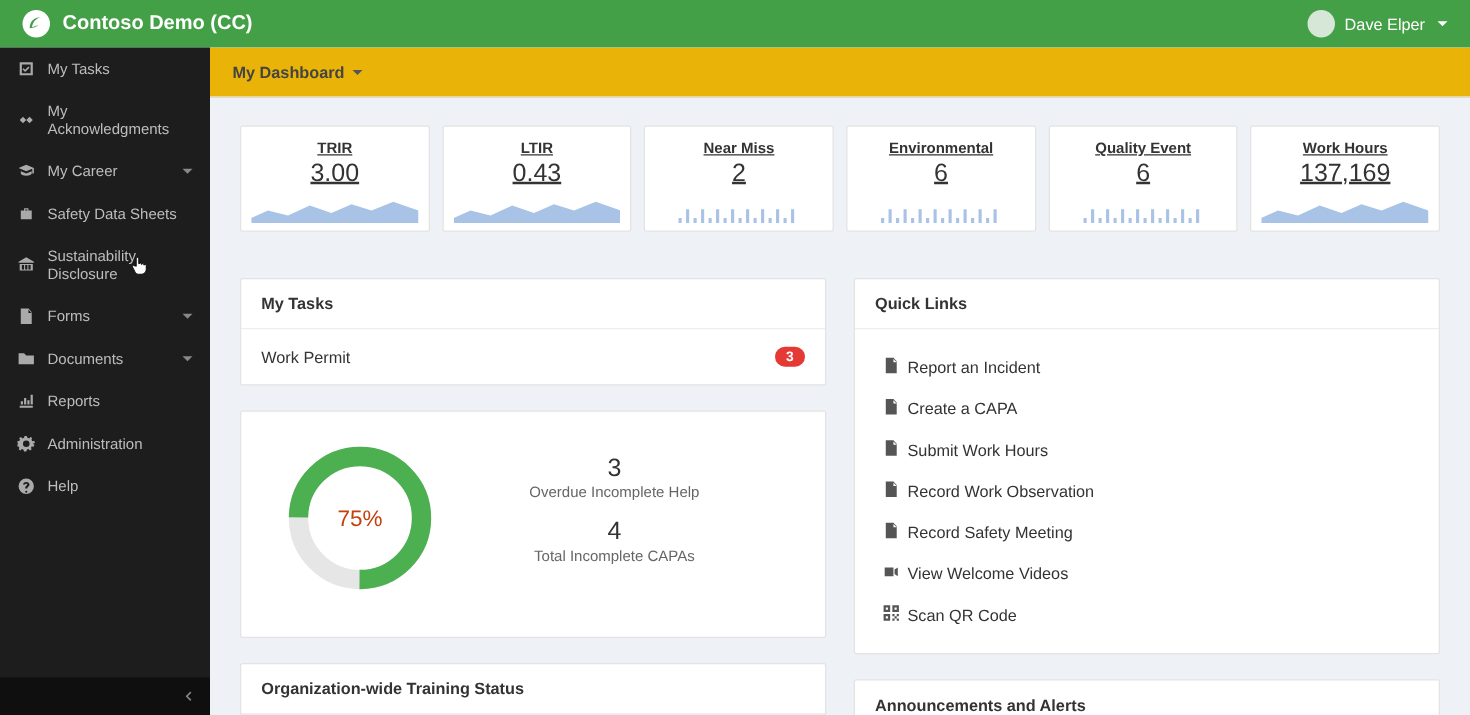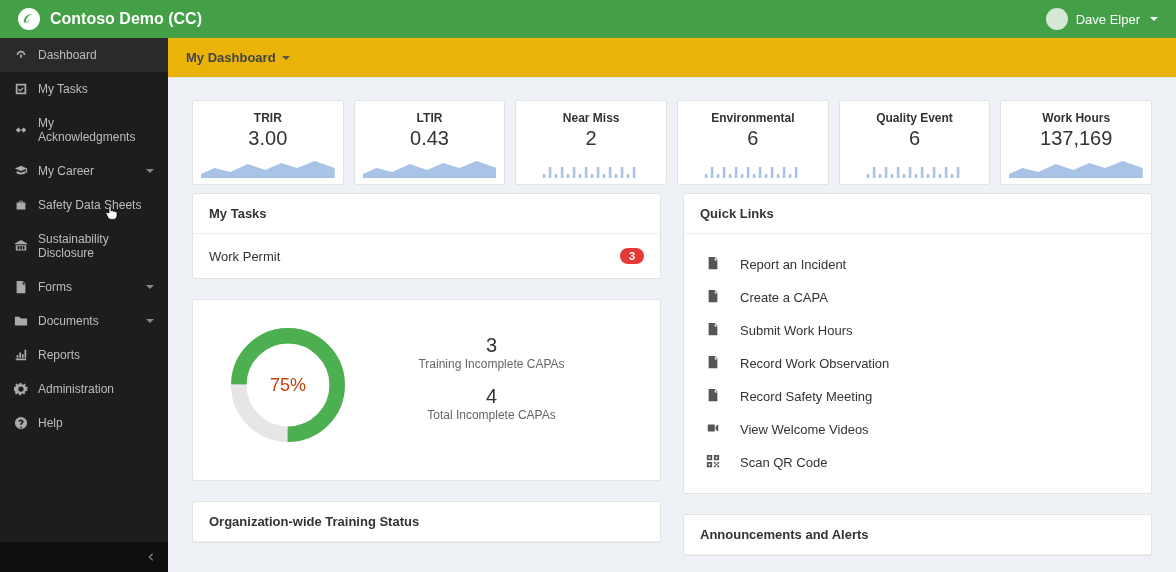--- a/index.html
+++ b/index.html
@@ -22,41 +22,41 @@
   .sidebar .expand { margin-left: auto; border-left: 4px solid transparent; border-right: 4px solid transparent; border-top: 4px solid #888; }
   .sidebar .icon { width: 14px; height: 14px; display: inline-flex; align-items: center; justify-content: center; }
   .sidebar .icon svg { width: 14px; height: 14px; fill: #aaa; }
   .sidebar-footer { position: absolute; left: 0; right: 0; bottom: 0; height: 30px; background: #0f0f0f; display: flex; align-items: center; justify-content: flex-end; padding-right: 12px; }
   .sidebar-footer svg { width: 10px; height: 10px; fill: #888; }
   
   .main { flex: 1; display: flex; flex-direction: column; overflow: hidden; }
   .subheader { background: #eab308; border-bottom: 1px solid #e3e3e3; padding: 12px 18px; font-size: 13px; font-weight: 600; color: #444; display: flex; align-items: center; gap: 6px; }
   .subheader .caret-dark { border-left: 4px solid transparent; border-right: 4px solid transparent; border-top: 4px solid #555; }
   .content { padding: 22px 24px; overflow-y: auto; }
-  .kpi-row { display: flex; gap: 10px; margin-bottom: 8px; }
+  .kpi-row { display: flex; gap: 10px; margin-bottom: 37px; text-decoration: underline; }
   .kpi { flex: 1; background: #fff; border: 1px solid #e3e3e3; border-radius: 2px; padding: 10px 0 6px; text-align: center; }
   .kpi-label { font-size: 12px; font-weight: 600; color: #333; }
   .kpi-value { font-size: 20px; color: #333; margin-top: 2px; }
   .kpi-spark { height: 24px; margin: 4px 8px 0; }
   .grid2 { display: flex; gap: 22px; }
   .col-left { flex: 1; display: flex; flex-direction: column; gap: 20px; }
   .col-right { flex: 1; display: flex; flex-direction: column; gap: 20px; }
   .panel { background: #fff; border: 1px solid #e3e3e3; border-radius: 2px; }
   .panel-h { padding: 12px 16px; font-size: 13px; font-weight: 600; border-bottom: 1px solid #eee; }
   .panel-b { padding: 14px 16px; }
   .task-row { display: flex; align-items: center; font-size: 13px; }
   .badge-red { margin-left: auto; background: #e53935; color: #fff; font-size: 11px; padding: 2px 9px; border-radius: 10px; font-weight: 600; }
   .capa-body { display: flex; align-items: center; padding: 20px 30px 30px; }
   .donut { width: 130px; height: 130px; position: relative; }
   .donut-center { position: absolute; inset: 0; display: flex; align-items: center; justify-content: center; font-size: 18px; font-weight: 500; color: #c2410c; }
   .capa-stats { flex: 1; text-align: center; }
   .capa-num { font-size: 20px; color: #333; }
   .capa-lbl { font-size: 12px; color: #666; margin-bottom: 14px; }
   .ql-list { list-style: none; }
-  .ql-list li { display: flex; align-items: center; gap: 18px; padding: 8px 4px; font-size: 13px; color: #333; cursor: pointer; }
+  .ql-list li { display: flex; align-items: center; gap: 4px; padding: 8px 4px; font-size: 13px; color: #333; cursor: pointer; }
   .ql-list .qicon { width: 18px; text-align: center; }
   .ql-list .qicon svg { width: 14px; height: 14px; fill: #555; }
   .cursor-hand { position: absolute; left: 270px; top: 243px; width: 14px; height: 16px; pointer-events: none; }
   .cursor-hand svg { width: 14px; height: 16px; }
 </style>
 </head>
 <body>
 
 <svg width="0" height="0" style="position:absolute">
   <defs>
@@ -124,28 +124,20 @@
   <div class="topbar-right">
     <div class="avatar"></div>
     <span class="user-name">Dave Elper</span>
     <span class="caret"></span>
   </div>
 </div>
 
 <div class="body">
   <nav class="sidebar">
     <ul id="sidebar-list">
-        <li class="active">
-          <span class="icon">
-            <svg viewBox="0 0 16 16">
-              <use href="#i-dashboard"></use>
-            </svg>
-          </span>
-          <span>Dashboard</span>
-        </li>
         <li>
           <span class="icon">
             <svg viewBox="0 0 16 16">
               <use href="#i-checkbox"></use>
             </svg>
           </span>
           <span>My Tasks</span>
         </li>
         <li>
           <span class="icon">
@@ -343,21 +335,21 @@
             <div class="capa-body">
               <div class="donut">
                 <svg viewBox="0 0 42 42" width="130" height="130">
                   <circle cx="21" cy="21" r="15.9" fill="none" stroke="#e6e6e6" stroke-width="5"></circle>
                   <circle id="donut-arc" cx="21" cy="21" r="15.9" fill="none" stroke="#4caf50" stroke-width="5" stroke-dasharray="75 25" stroke-dashoffset="25" transform="rotate(-90 21 21)"></circle>
                 </svg>
                 <div class="donut-center">75%</div>
               </div>
               <div class="capa-stats">
                 <div class="capa-num">3</div>
-                <div class="capa-lbl">Training Incomplete CAPAs</div>
+                <div class="capa-lbl">Overdue Incomplete Help</div>
                 <div class="capa-num">4</div>
                 <div class="capa-lbl">Total Incomplete CAPAs</div>
               </div>
             </div>
           </div>
 
           <div class="panel">
             <div class="panel-h">Organization-wide Training Status</div>
           </div>
         </div>

